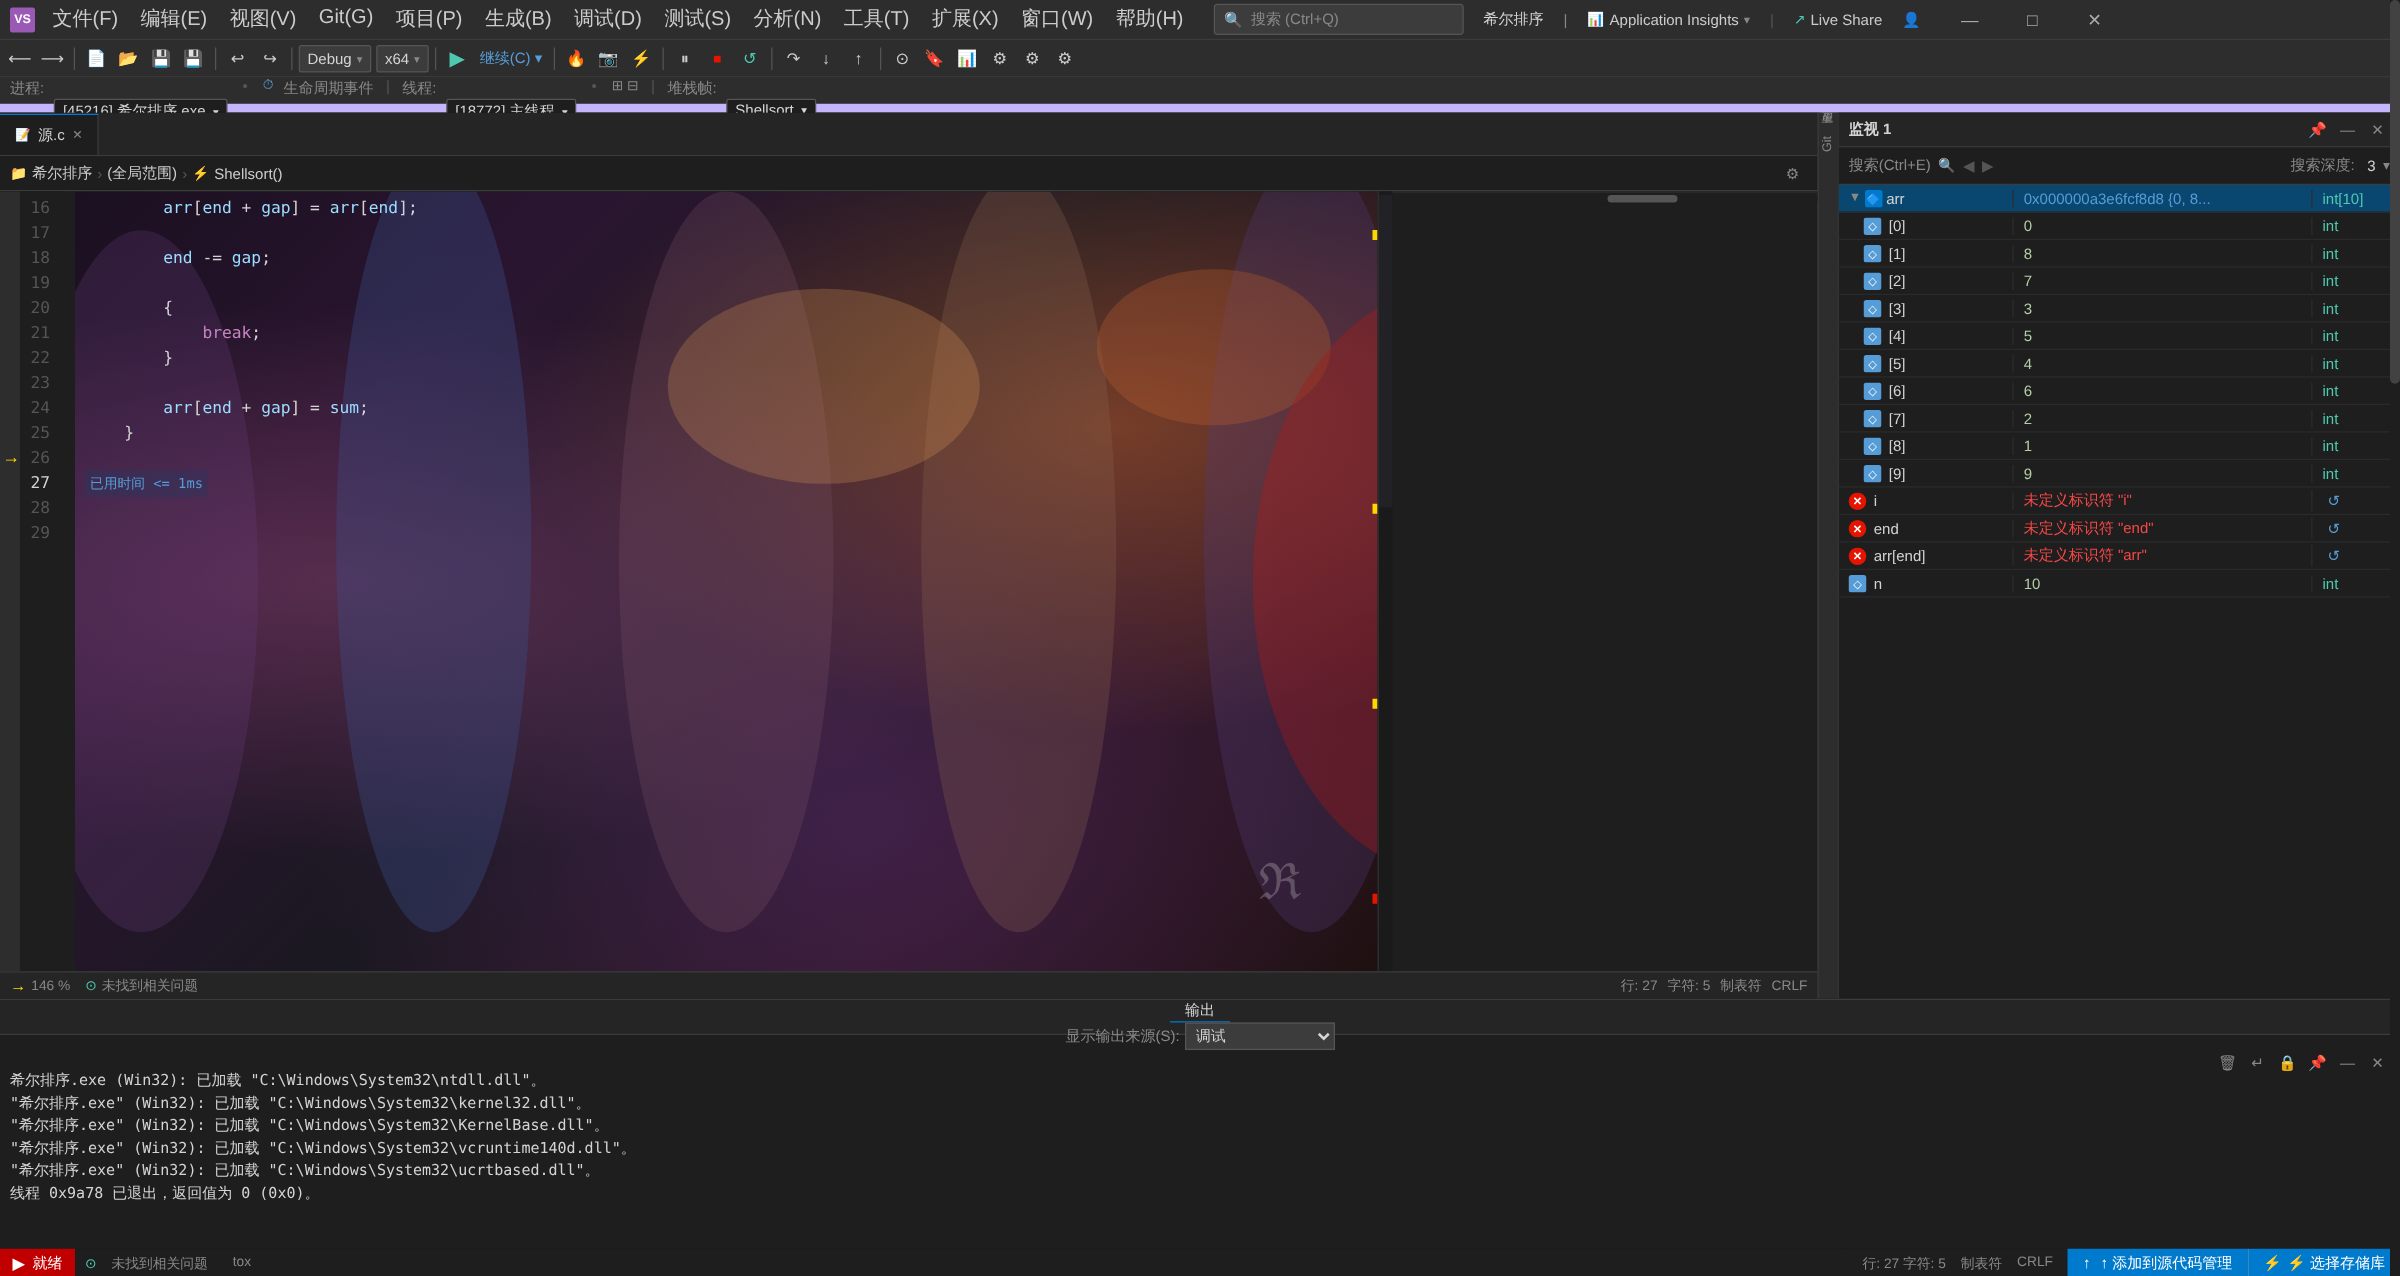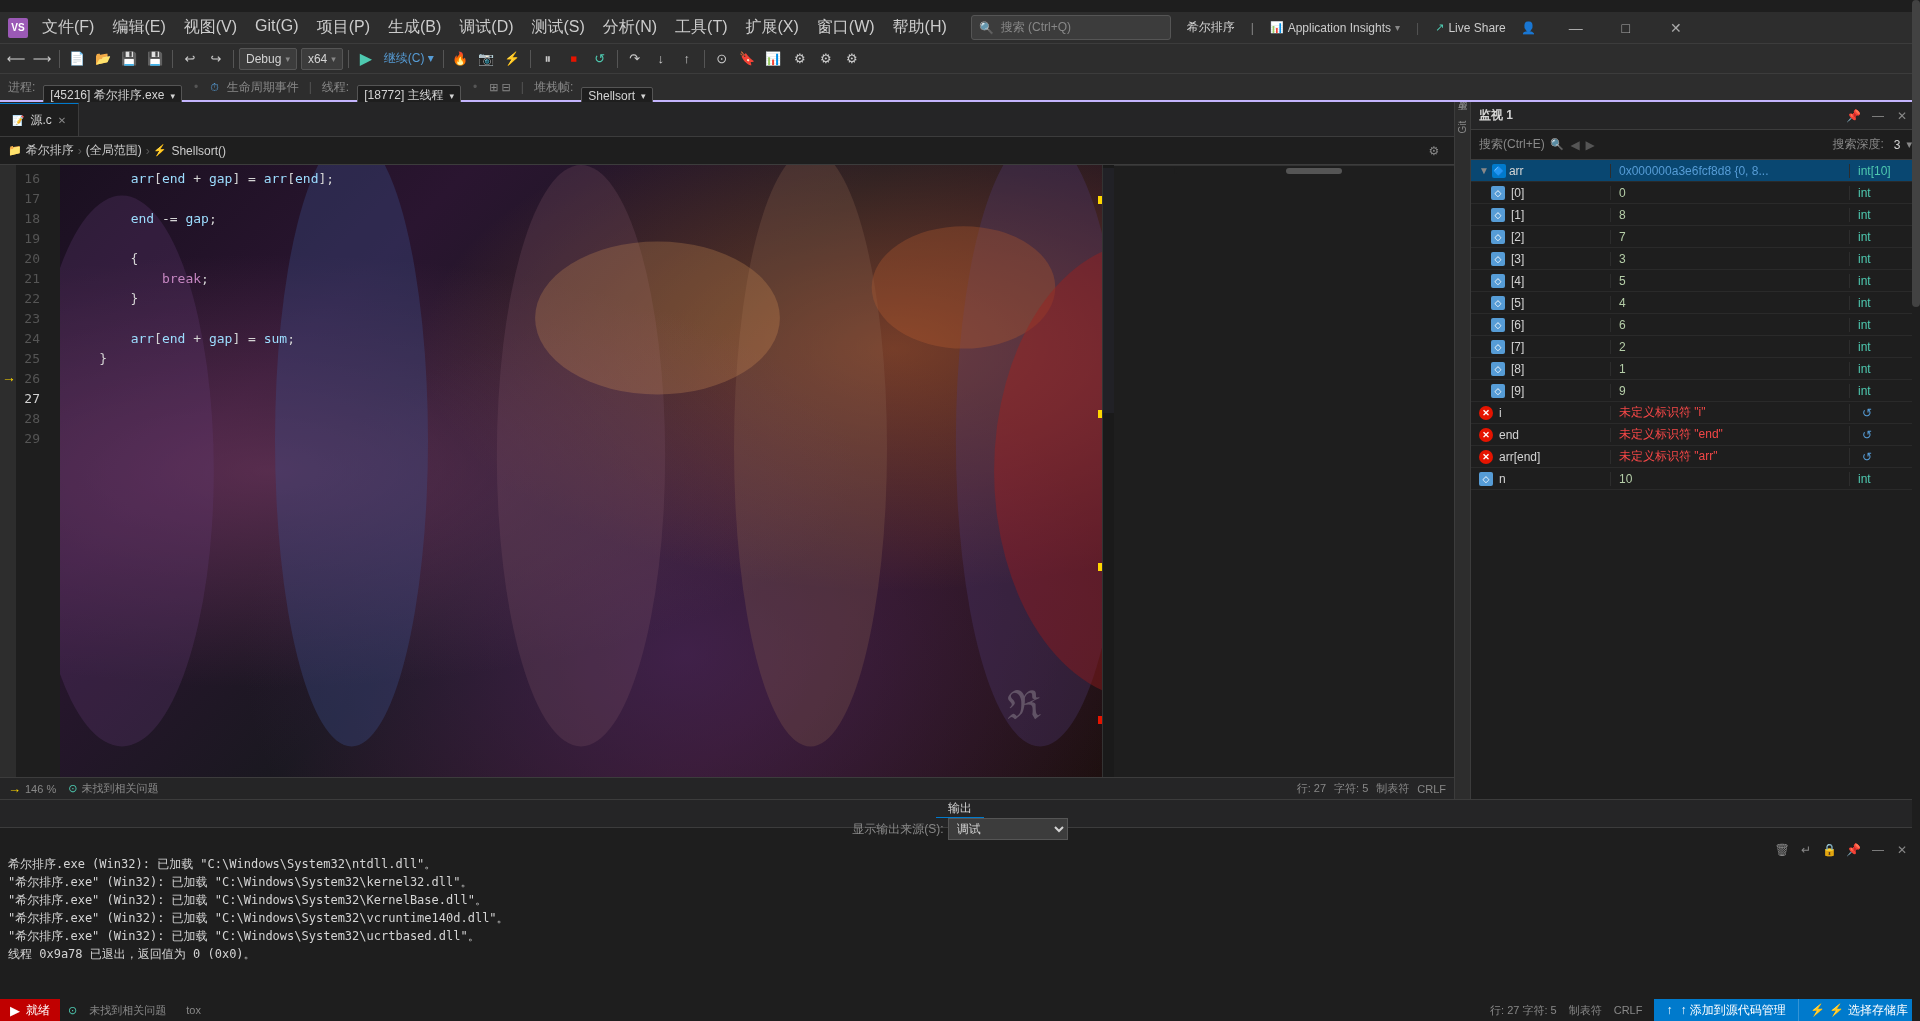--- a/index.html
+++ b/index.html
@@ -17,21 +17,20 @@
 
     
     .title-bar {
       height: 32px;
       background: #2d2d2d;
       display: flex;
       align-items: center;
       padding: 0 8px;
       flex-shrink: 0;
       border-bottom: 1px solid #3c3c3c;
-      margin-top: 12px;
     }
     .title-bar-menu {
       display: flex;
       gap: 2px;
     }
     .title-bar-menu-item {
       padding: 2px 8px;
       cursor: pointer;
       border-radius: 3px;
       color: #cccccc;
@@ -106,25 +105,25 @@
       align-items: center;
       gap: 4px;
       cursor: pointer;
     }
 
     
     .debug-bar {
       height: 28px;
       background: #2d2d2d;
       display: flex;
-      align-items: center;
+      align-items: flex-start;
       padding: 0 8px;
       gap: 8px;
       flex-shrink: 0;
-      border-bottom: 2px solid #c4b5fd;
+      border-bottom: 7px solid #c4b5fd;
       font-size: 12px;
       color: #cccccc;
     }
     .debug-label { color: #888; }
     .debug-value {
       background: #1e1e1e;
       border: 1px solid #555;
       padding: 1px 6px;
       border-radius: 2px;
       color: #d4d4d4;
@@ -708,20 +707,23 @@
               <span style="color:#d4d4d4;">&nbsp;&nbsp;&nbsp;&nbsp;&nbsp;&nbsp;&nbsp;&nbsp;}</span>
             </div>
             <div class="code-line">&nbsp;</div>
             <div class="code-line">
               <span style="color:#d4d4d4;">&nbsp;&nbsp;&nbsp;&nbsp;&nbsp;&nbsp;&nbsp;&nbsp;</span><span style="color:#9cdcfe;">arr</span><span style="color:#d4d4d4;">[</span><span style="color:#9cdcfe;">end</span><span style="color:#d4d4d4;"> + </span><span style="color:#9cdcfe;">gap</span><span style="color:#d4d4d4;">] = </span><span style="color:#9cdcfe;">sum</span><span style="color:#d4d4d4;">;</span>
             </div>
             <div class="code-line">
               <span style="color:#d4d4d4;">&nbsp;&nbsp;&nbsp;&nbsp;}</span>
             </div>
             <div class="code-line">&nbsp;</div>
+            <div class="code-line">
+              <span style="color:#569cd6;background:rgba(30,60,100,0.3);padding:1px 4px;border-radius:2px;font-size:11px;">已用时间 &lt;= 1ms</span>
+            </div>
             <div class="code-line">&nbsp;</div>
           </div>
 
           <div style="position:absolute;right:0;top:0;width:4px;height:100%;z-index:2;">
             <div style="position:absolute;top:5%;width:4px;height:8px;background:#ffd700;right:0;"></div>
             <div style="position:absolute;top:40%;width:4px;height:8px;background:#ffd700;right:0;"></div>
             <div style="position:absolute;top:65%;width:4px;height:8px;background:#ffd700;right:0;"></div>
             <div style="position:absolute;top:90%;width:4px;height:8px;background:#e51400;right:0;"></div>
           </div>
 

